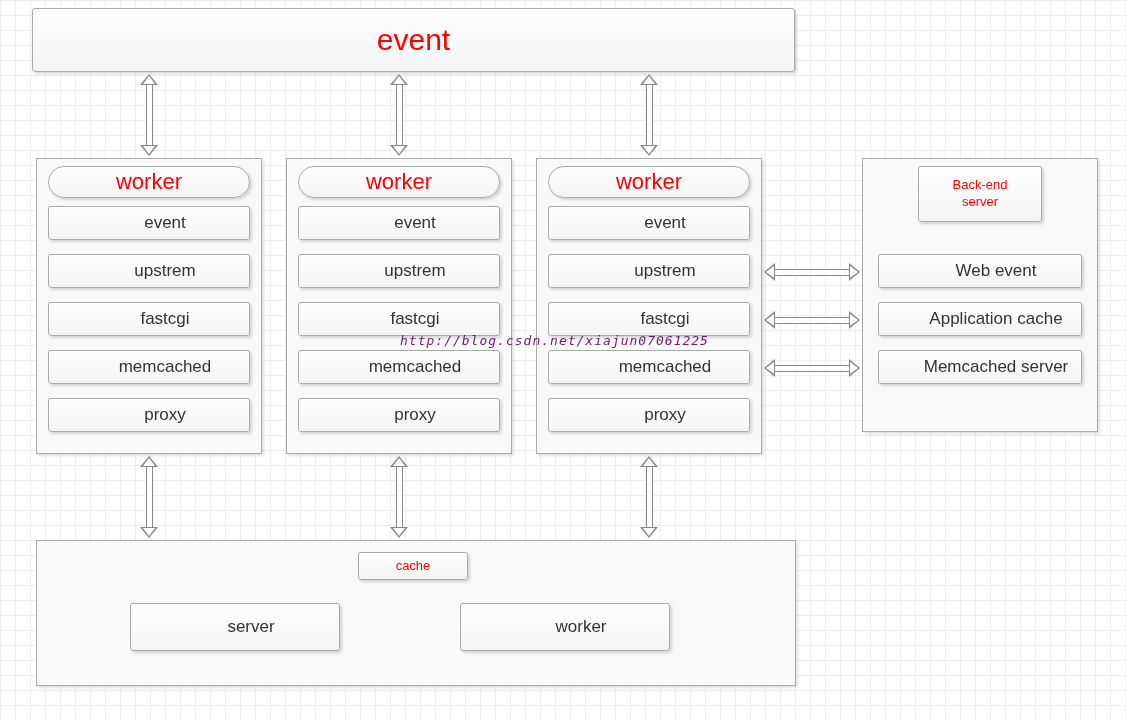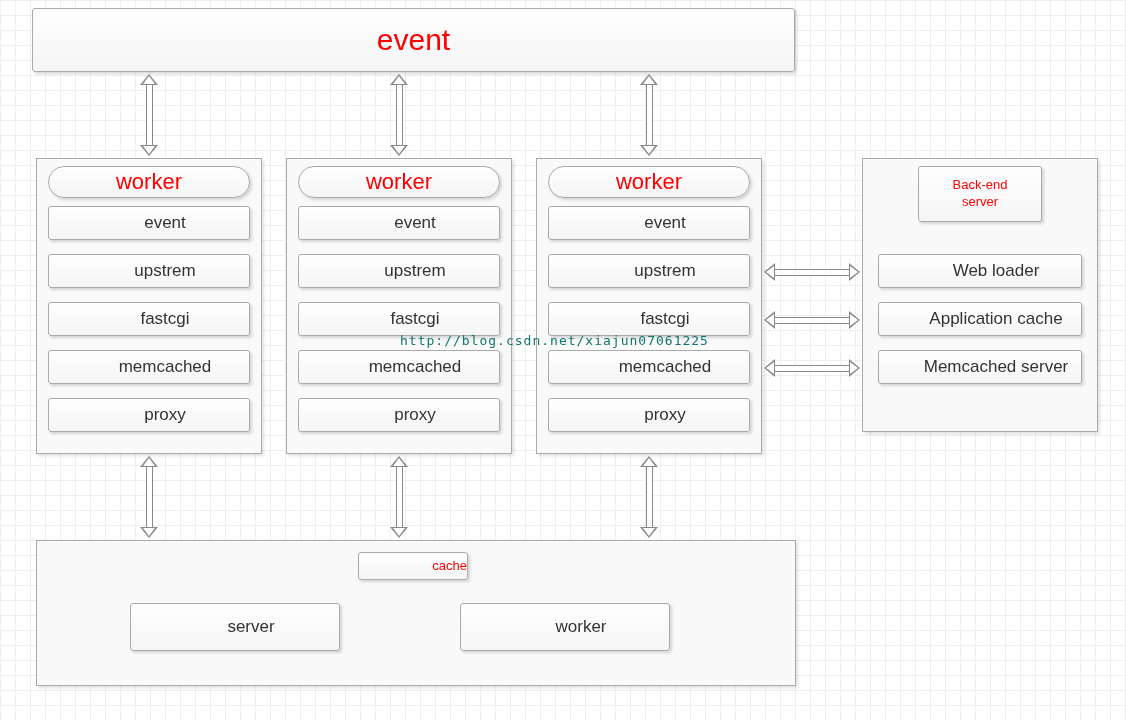--- a/index.html
+++ b/index.html
@@ -116,24 +116,25 @@
     position: relative;
   }
   .harrow .head-rt::after{
     content:""; position:absolute; top:-6px; right:2px;
     border-top:6px solid transparent; border-bottom:6px solid transparent;
     border-left:8px solid #fff;
   }
 
   .watermark {
     position:absolute;
-    color:#0f766e;
+    color:#701a75;
     font-size:13px;
     font-family: monospace;
     letter-spacing:1px;
+    font-style:italic;
   }
 </style>
 </head>
 <body>
 
 <div class="box title-red-lg" style="left:32px; top:8px; width:763px; height:64px;">
   <span>event</span>
 </div>
 
 <div class="varrow" style="left:140px; top:74px; height:82px;">
@@ -215,21 +216,21 @@
 <div class="watermark" style="left:400px; top:333px;">
   <span>http://blog.csdn.net/xiajun07061225</span>
 </div>
 
 <div class="panel" style="left:862px; top:158px; width:236px; height:274px;"></div>
 <div class="box title-red-sm" style="left:918px; top:166px; width:124px; height:56px; white-space:pre-line;">
   <span>Back-end
 server</span>
 </div>
 <div class="box label-blk" style="left:878px; top:254px; width:204px; height:34px;">
-    <span>Web loader</span>
+    <span>Web event</span>
   </div>
 <div class="box label-blk" style="left:878px; top:302px; width:204px; height:34px;">
     <span>Application cache</span>
   </div>
 <div class="box label-blk" style="left:878px; top:350px; width:204px; height:34px;">
     <span>Memcached server</span>
   </div>
 
 <div class="harrow" style="left:764px; top:263px; width:96px;">
   <div class="head-lf"></div>
@@ -257,21 +258,21 @@
     <div class="shaft"></div>
     <div class="head-dn"></div>
 </div>
 <div class="varrow" style="left:640px; top:456px; height:82px;">
   <div class="head-up"></div>
     <div class="shaft"></div>
     <div class="head-dn"></div>
 </div>
 
 <div class="panel" style="left:36px; top:540px; width:760px; height:146px;"></div>
-<div class="box title-red-sm" style="left:358px; top:552px; width:110px; height:28px;justify-content:flex-end;">
+<div class="box title-red-sm" style="left:358px; top:552px; width:110px; height:28px;">
   <span>cache</span>
 </div>
 <div class="box label-blk" style="left:130px; top:603px; width:210px; height:48px;">
     <span>server</span>
   </div>
 <div class="box label-blk" style="left:460px; top:603px; width:210px; height:48px;">
     <span>worker</span>
   </div>
 
 </body></html>

